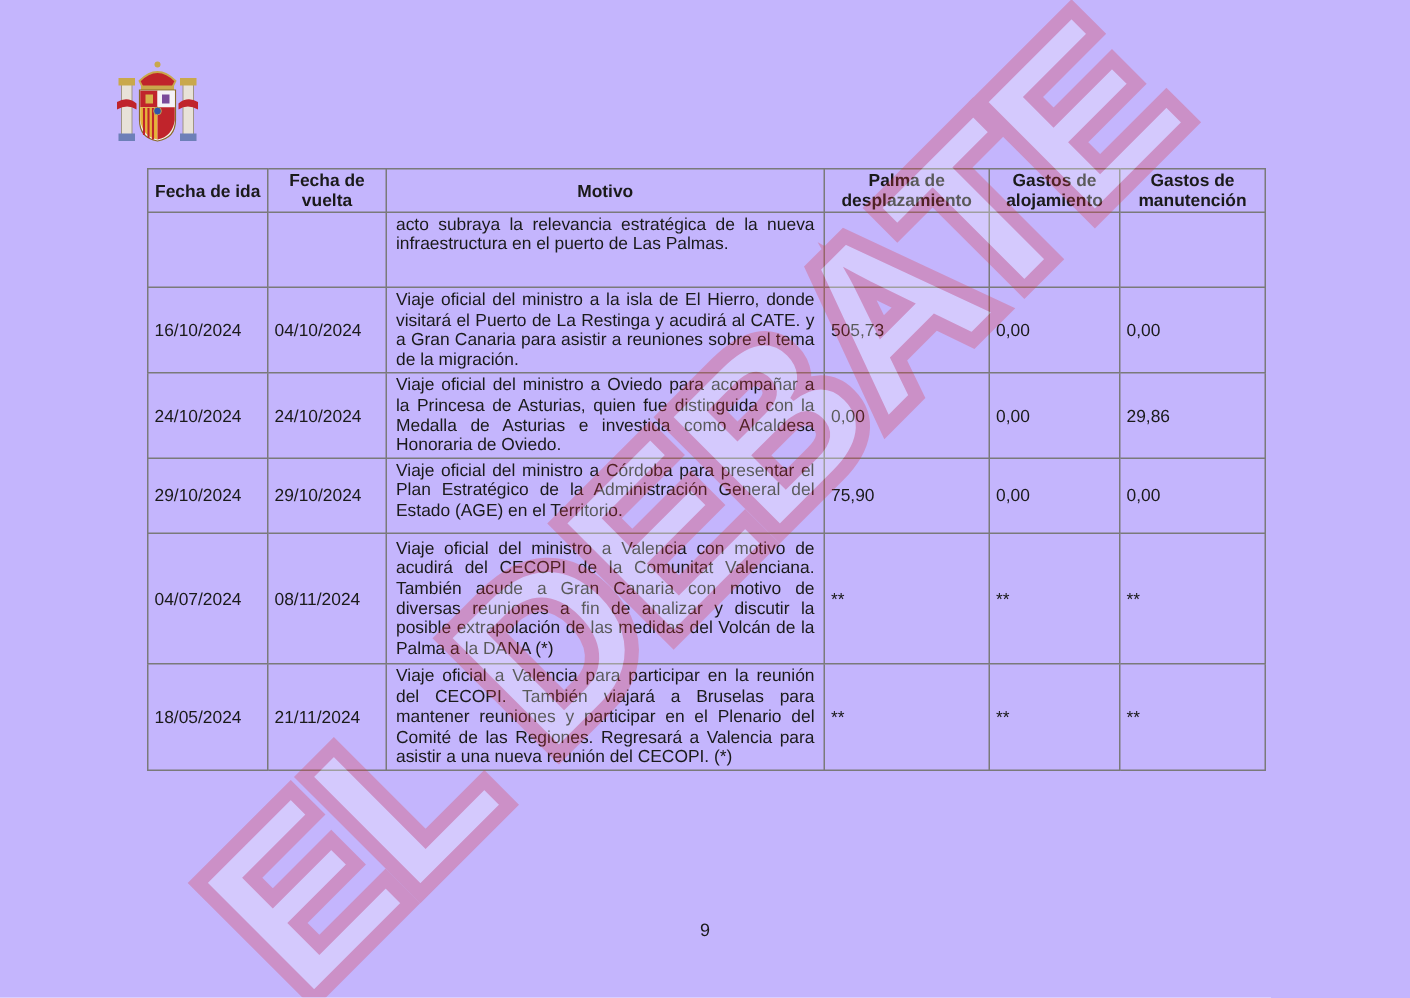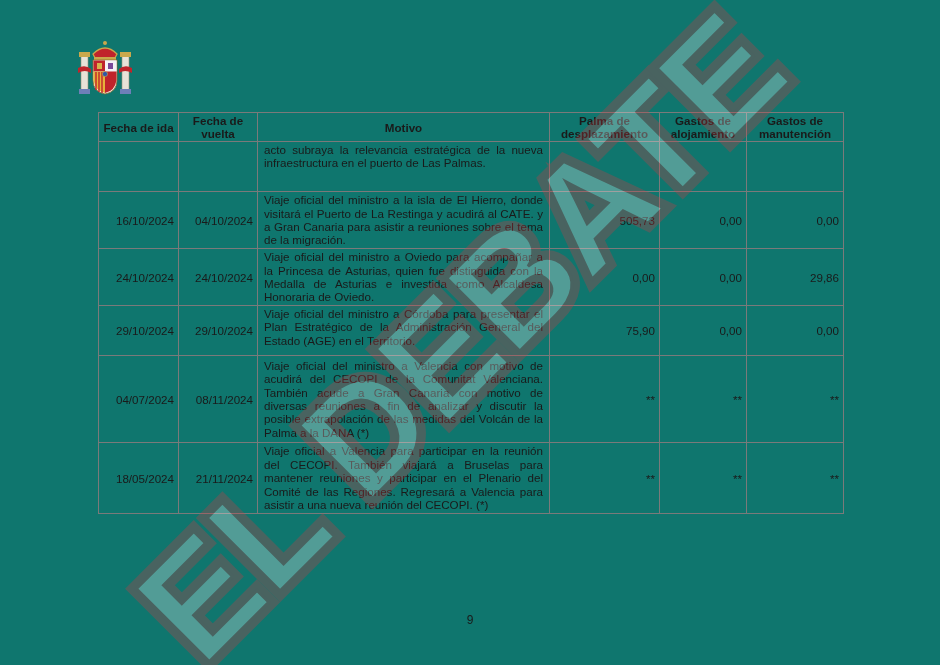--- a/index.html
+++ b/index.html
@@ -1,22 +1,22 @@
 <!DOCTYPE html>
 <html><head>
 <meta charset="utf-8">
 <style>
   html, body { margin:0; padding:0; }
   body { width:940px; height:665px; background:#ffffff; position:relative; overflow:hidden; font-family:"Liberation Sans", sans-serif; color:#1a1a1a; }
-  .page { position:absolute; left:0; top:0; width:940px; height:665px; background:#0f766e; }
+  .page { position:absolute; left:0; top:0; width:940px; height:665px; background:#c4b5fd; }
   .coat { position:absolute; left:77px; top:38px; width:56px; height:60px; }
   table.trips { position:absolute; left:98px; top:112px; border-collapse:collapse; table-layout:fixed; width:745px; font-size:11.6px; }
   table.trips th, table.trips td { border:1px solid #7a7a7a; padding:0 4px; vertical-align:middle; }
   table.trips th { font-weight:bold; text-align:center; line-height:13px; height:28px; font-size:11.6px; }
-  table.trips td.c { text-align:right; }
+  table.trips td.c { text-align:left; }
   table.trips td.m { text-align:justify; text-align-last:left; line-height:13.4px; padding:1px 6px 1px 6px; }
   table.trips td.top { vertical-align:top; padding-top:1px; }
   .pagenum { position:absolute; left:0; width:940px; top:613px; text-align:center; font-size:12px; }
   .watermark { position:absolute; left:0; top:0; width:940px; height:665px; pointer-events:none; opacity:0.28; }
 </style>
 </head>
 <body>
 
 <div class="page">
 

